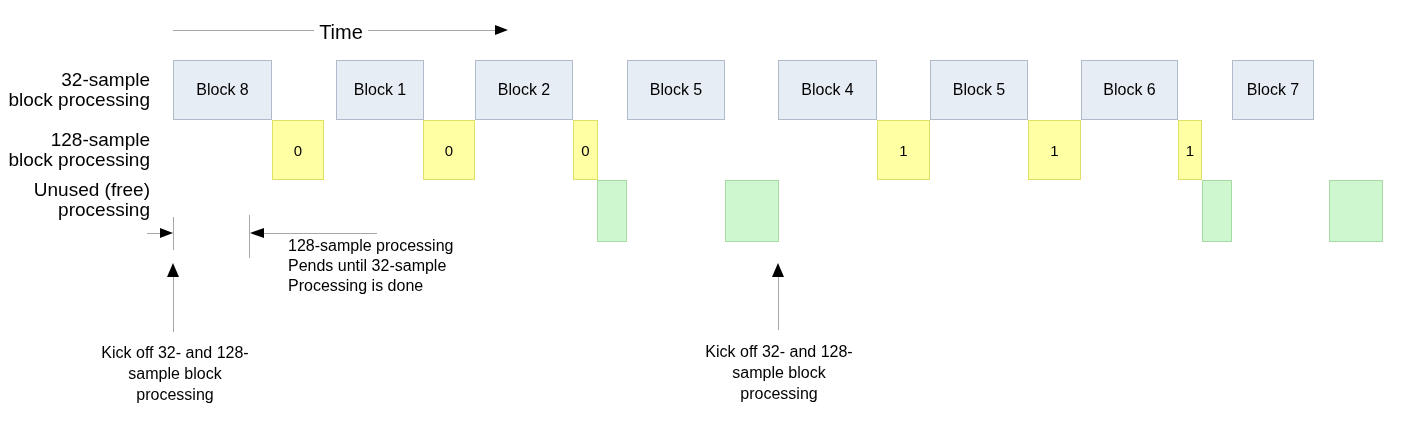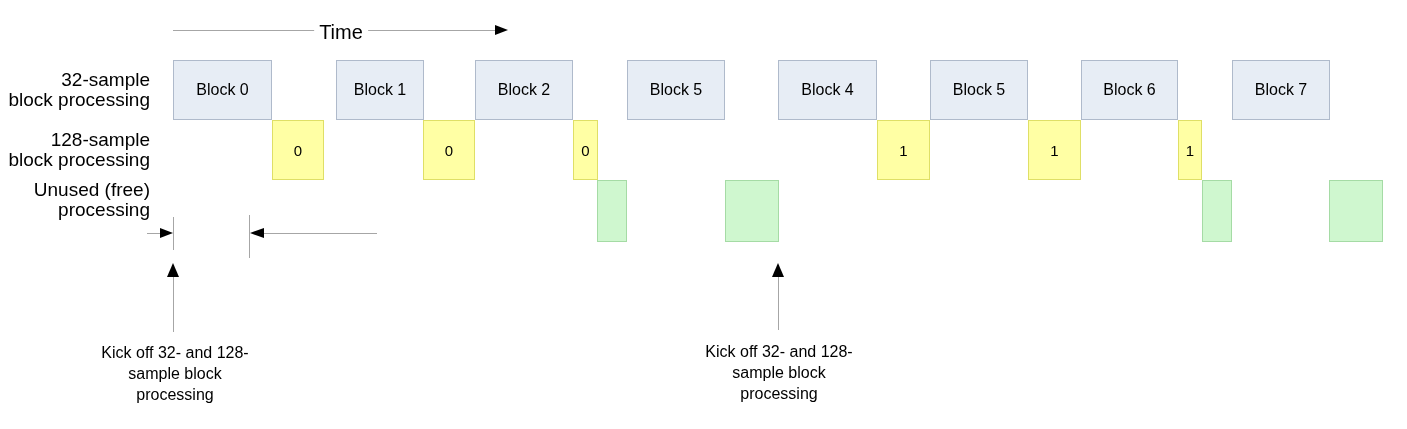--- a/index.html
+++ b/index.html
@@ -59,28 +59,28 @@
   </div>
   <div class="row-label" style="top:130px;">
     <div>128-sample</div>
     <div>block processing</div>
   </div>
   <div class="row-label" style="top:180px;">
     <div>Unused (free)</div>
     <div>processing</div>
   </div>
 
-  <div class="block blue" style="left:173px;  width:99px;">Block 0</div>
+  <div class="block blue" style="left:173px;  width:99px;">Block 8</div>
   <div class="block blue" style="left:336px;  width:88px;">Block 1</div>
   <div class="block blue" style="left:475px;  width:98px;">Block 2</div>
   <div class="block blue" style="left:627px;  width:98px;">Block 5</div>
   <div class="block blue" style="left:778px;  width:99px;">Block 4</div>
   <div class="block blue" style="left:930px;  width:98px;">Block 5</div>
   <div class="block blue" style="left:1081px; width:97px;">Block 6</div>
-  <div class="block blue" style="left:1232px; width:98px;text-align:right;">Block 7</div>
+  <div class="block blue" style="left:1232px; width:82px;text-align:right;">Block 7</div>
 
   <div class="block yellow" style="left:272px;  width:52px;">0</div>
   <div class="block yellow" style="left:423px;  width:52px;">0</div>
   <div class="block yellow" style="left:573px;  width:25px;">0</div>
   <div class="block yellow" style="left:877px;  width:53px;">1</div>
   <div class="block yellow" style="left:1028px; width:53px;">1</div>
   <div class="block yellow" style="left:1178px; width:24px;">1</div>
 
   <div class="block green" style="left:597px;  width:30px;"></div>
   <div class="block green" style="left:725px;  width:54px;"></div>
@@ -92,20 +92,25 @@
   <div class="hline" style="left:147px; top:233px; width:15px;"></div>
   <div class="tri-right" style="left:160px; top:228px;"></div>
   <div class="tri-left" style="left:250px; top:228px;"></div>
   <div class="hline" style="left:264px; top:233px; width:113px;"></div>
 
   <div class="tri-up" style="left:167px; top:263px;"></div>
   <div class="vline" style="left:173px; top:277px; height:55px;"></div>
   <div class="tri-up" style="left:772px; top:263px;"></div>
   <div class="vline" style="left:778px; top:277px; height:53px;"></div>
 
+  <div class="note note-left" style="left:288px; top:236px; width:220px;">
+    <div>128-sample processing</div>
+    <div>Pends until 32-sample</div>
+    <div>Processing is done</div>
+  </div>
 
   <div class="note note-center" style="left:65px; top:342px; width:220px;">
     <div>Kick off 32- and 128-</div>
     <div>sample block</div>
     <div>processing</div>
   </div>
 
   <div class="note note-center" style="left:669px; top:341px; width:220px;">
     <div>Kick off 32- and 128-</div>
     <div>sample block</div>

